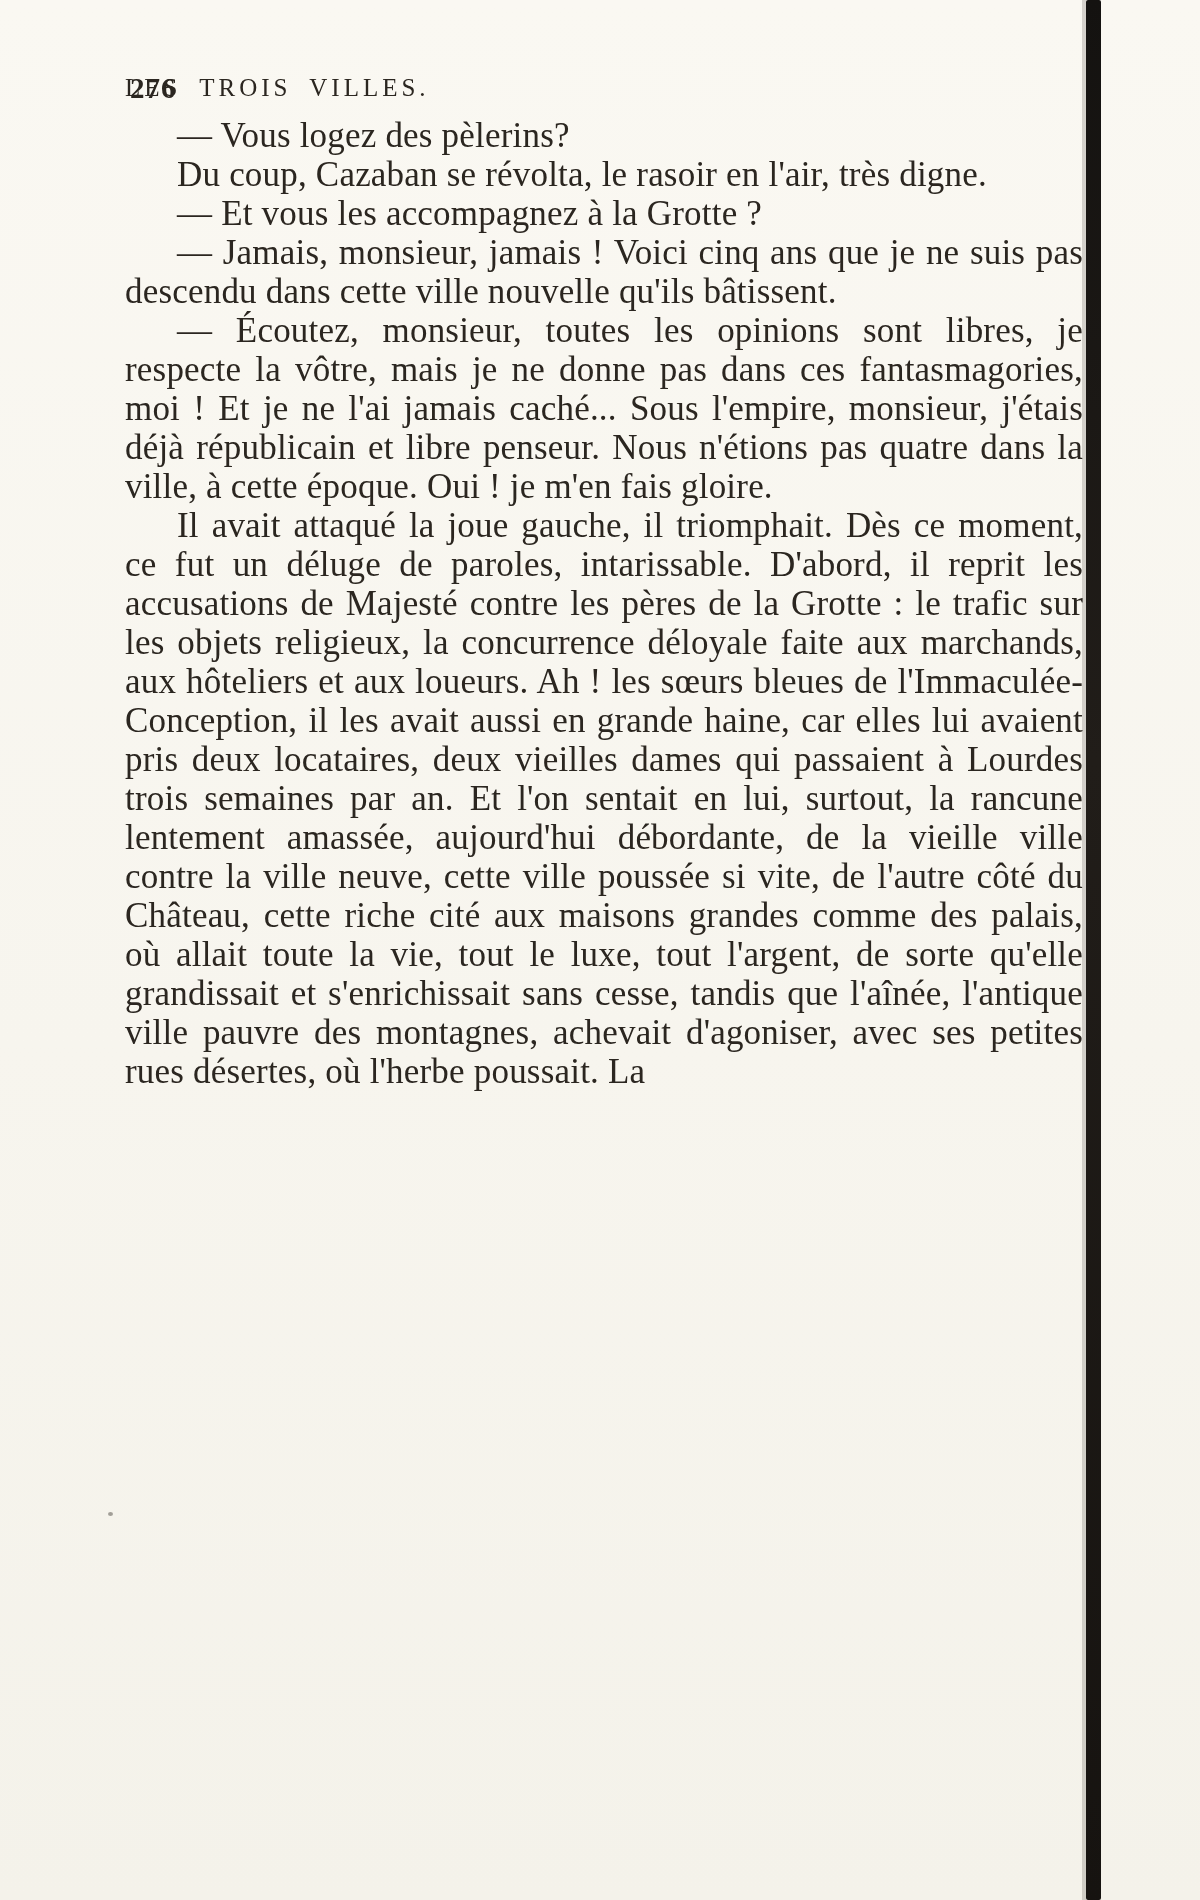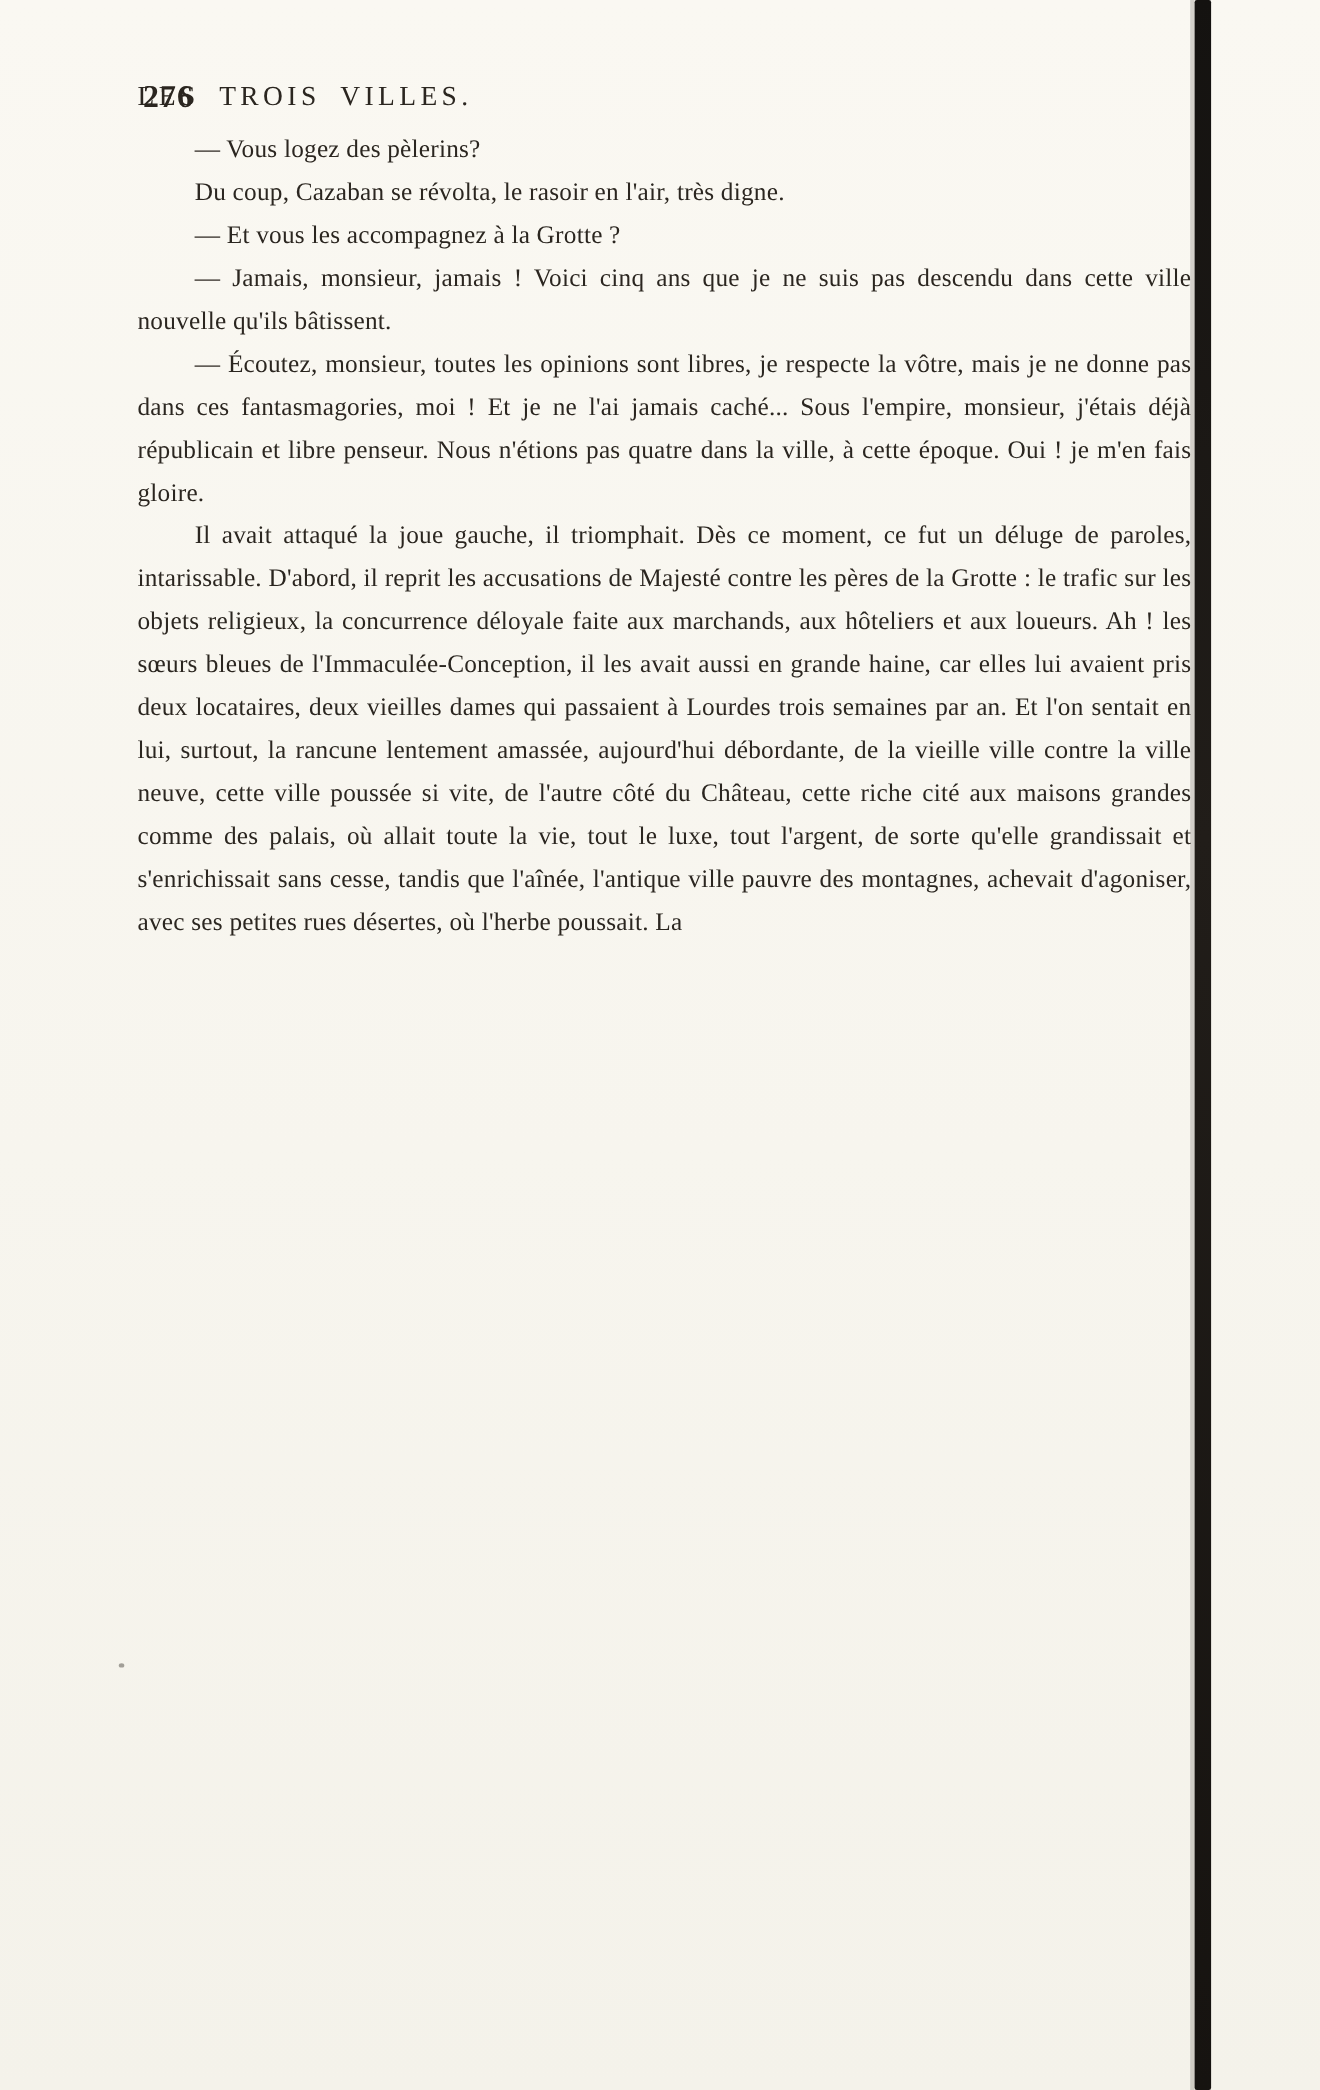--- a/index.html
+++ b/index.html
@@ -40,21 +40,21 @@
     left: 0;
     right: 80px;
     top: 8px;
     text-align: left;
     font-size: 25px;
     font-weight: normal;
     letter-spacing: 4px;
     word-spacing: 8px;
   }
   .text-block {
-    font-size: 23px;
+    font-size: 35px;
     line-height: 39px;
     text-align: justify;
     letter-spacing: 0.2px;
   }
   .text-block p {
     margin: 0;
     padding: 0;
     text-indent: 52px;
   }
   .scan-bar {

